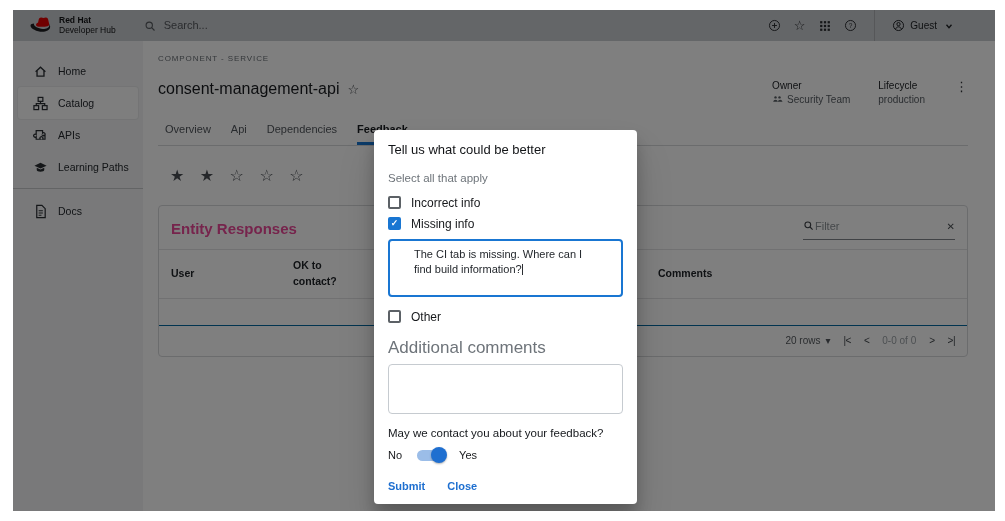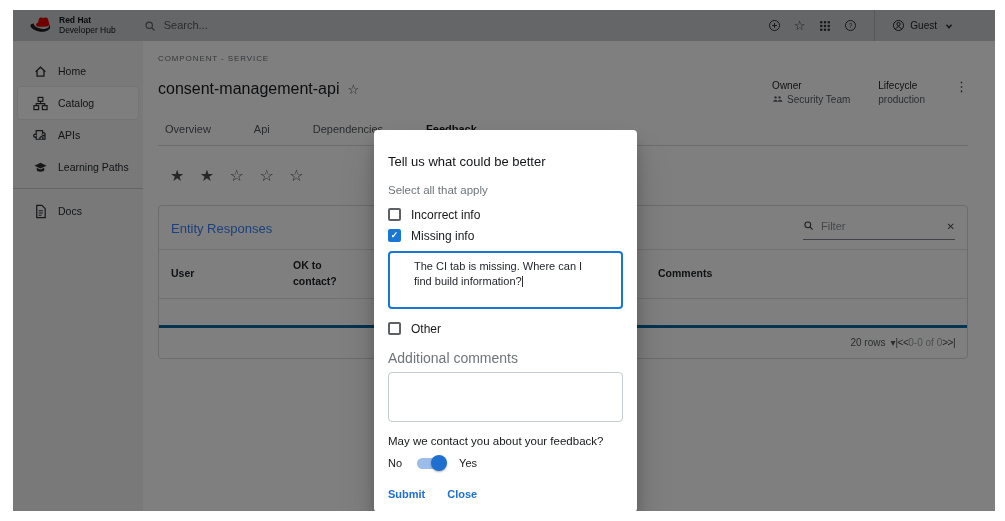--- a/index.html
+++ b/index.html
@@ -36,64 +36,64 @@
   .main{flex:1;background:#fff;padding:13px 27px 0 15px;box-sizing:border-box}
   .breadcrumb{font-size:8px;letter-spacing:0.9px;color:#696f75}
   .title-row{display:flex;align-items:flex-start;margin-top:17px}
   .page-title{font-size:16px;font-weight:500;color:#181b1f;display:flex;align-items:center;gap:8px}
   .fav-star{font-size:13px;color:#3a3e43;cursor:pointer}
   .meta{margin-left:auto;display:flex;gap:28px;align-items:flex-start}
   .meta-label{font-size:10px;font-weight:400;color:#1b1e22}
   .meta-value{font-size:10px;color:#565c62;display:flex;gap:4px;align-items:center;margin-top:3px}
   .kebab{font-size:13px;color:#2f3337;margin-left:2px;line-height:1.1}
 
-  .tabs{display:flex;gap:43px;margin-top:12px;border-bottom:1px solid #d6d8da;padding-left:7px}
+  .tabs{display:flex;gap:20px;margin-top:12px;border-bottom:1px solid #d6d8da;padding-left:7px}
   .tab{font-size:11px;color:#51565c;padding:6px 0 7px;border-bottom:3px solid transparent;font-weight:500;cursor:pointer}
   .tab.checked{color:#191c20;border-bottom-color:var(--accent);font-weight:700}
 
   .stars{margin-top:20px;padding-left:12px}
   .rate-star{font-size:16px;color:#4a4e54;margin-right:11px;cursor:pointer}
 
   .card{margin-top:20px;border:1px solid #d6d8da;border-radius:4px;width:810px;box-sizing:border-box;background:#fff}
   .card-head{display:flex;align-items:center;padding:11px 12px 9px 12px}
-  .card-title{font-size:13px;font-weight:400;color:#3b82f6}
-  .filter{margin-left:auto;display:flex;align-items:center;gap:7px;width:152px;
+  .card-title{font-size:15px;font-weight:700;color:#ec4899}
+  .filter{margin-left:auto;display:flex;align-items:center;gap:1px;width:152px;
     border-bottom:1px solid #80858a;padding-bottom:4px;color:#3d4146}
   .filter-ph{font-size:11px;color:#8a9095;flex:1}
   .filter-x{font-size:10px;color:#4b5055;cursor:pointer}
   .thead{display:flex;border-top:1px solid #e2e3e5;padding:8px 0 8px 12px;align-items:center}
   .th{font-size:10.5px;font-weight:700;color:#202429;line-height:1.5}
   .th-user{width:122px}
   .th-ok{width:70px}
   .th-comments{margin-left:295px}
   .empty-row{height:26px;border-top:1px solid #e2e3e5}
-  .pag-row{border-top:3px solid #0369a1;height:30px;display:flex;align-items:center;
-    justify-content:flex-end;padding-right:12px;font-size:10px;color:#55595e}
+  .pag-row{border-top:1px solid #0369a1;height:30px;display:flex;align-items:center;
+    justify-content:flex-end;gap:13px;padding-right:12px;font-size:10px;color:#55595e}
   .pag-rows{display:flex;align-items:center;gap:5px;cursor:pointer}
   .pag-btn{color:#43484d;cursor:pointer;font-size:10px;letter-spacing:-0.5px}
   .pag-range{color:#9aa0a5}
 
   
   .backdrop{position:absolute;inset:0;background:var(--backdrop);z-index:5}
   .modal{position:absolute;left:361px;top:120px;width:263px;min-height:316px;background:#fff;
     border-radius:4px;box-shadow:0 11px 15px rgba(0,0,0,0.2),0 24px 38px rgba(0,0,0,0.14);
     z-index:6;padding:10px 14px 12px;box-sizing:border-box}
-  .modal-title{font-size:13px;font-weight:500;color:#121417;margin:14px 0 15px}
+  .modal-title{font-size:13px;font-weight:500;color:#121417;margin:2px 0 15px}
   .modal-sub{font-size:11.5px;color:#6e747a;margin-bottom:8px}
   .cb-row{display:flex;align-items:center;gap:10px;height:21px;cursor:pointer}
   .checkbox{width:13px;height:13px;border:2px solid #5c6166;border-radius:2px;box-sizing:border-box;
     display:flex;align-items:center;justify-content:center;background:#fff;flex:0 0 13px}
   .checkbox.checked{background:var(--accent);border-color:var(--accent)}
   .checkbox .check{display:none;color:#fff;font-size:9px;font-weight:700;line-height:1}
   .checkbox.checked .check{display:block}
   .cb-label{font-size:12px;color:#17191c}
   .feedback-box{border:2px solid var(--accent);border-radius:4px;height:58px;margin:5px 0 9px;
     padding:6px 24px;font-size:11px;color:#24282d;line-height:1.35;box-sizing:border-box;cursor:text}
   .caret{display:inline-block;width:1px;height:11px;background:#2b2e32;vertical-align:-2px}
-  .add-label{font-size:14px;color:#6e747a;margin:11px 0 6px}
+  .add-label{font-size:17px;color:#6e747a;margin:11px 0 6px}
   .empty-box{border:1px solid #c6cbd0;border-radius:4px;height:48px;cursor:text}
   .contact-q{font-size:11.5px;color:#15181c;margin:13px 0 10px}
   .toggle-row{display:flex;align-items:center;gap:11px;font-size:11px;color:#17191c}
   .switch{position:relative;width:27px;height:11px;border-radius:6px;background:#9bbde8;margin:0 4px;cursor:pointer}
   .switch .knob{position:absolute;top:-2.5px;left:-2px;width:16px;height:16px;border-radius:50%;
     background:#1f6fd0;box-shadow:0 1px 2px rgba(0,0,0,0.3)}
   .switch.checked .knob{left:auto;right:-3px}
   .actions{display:flex;gap:22px;margin-top:19px}
   .btn-text{font-size:11px;font-weight:700;color:var(--link);cursor:pointer}
 </style>

